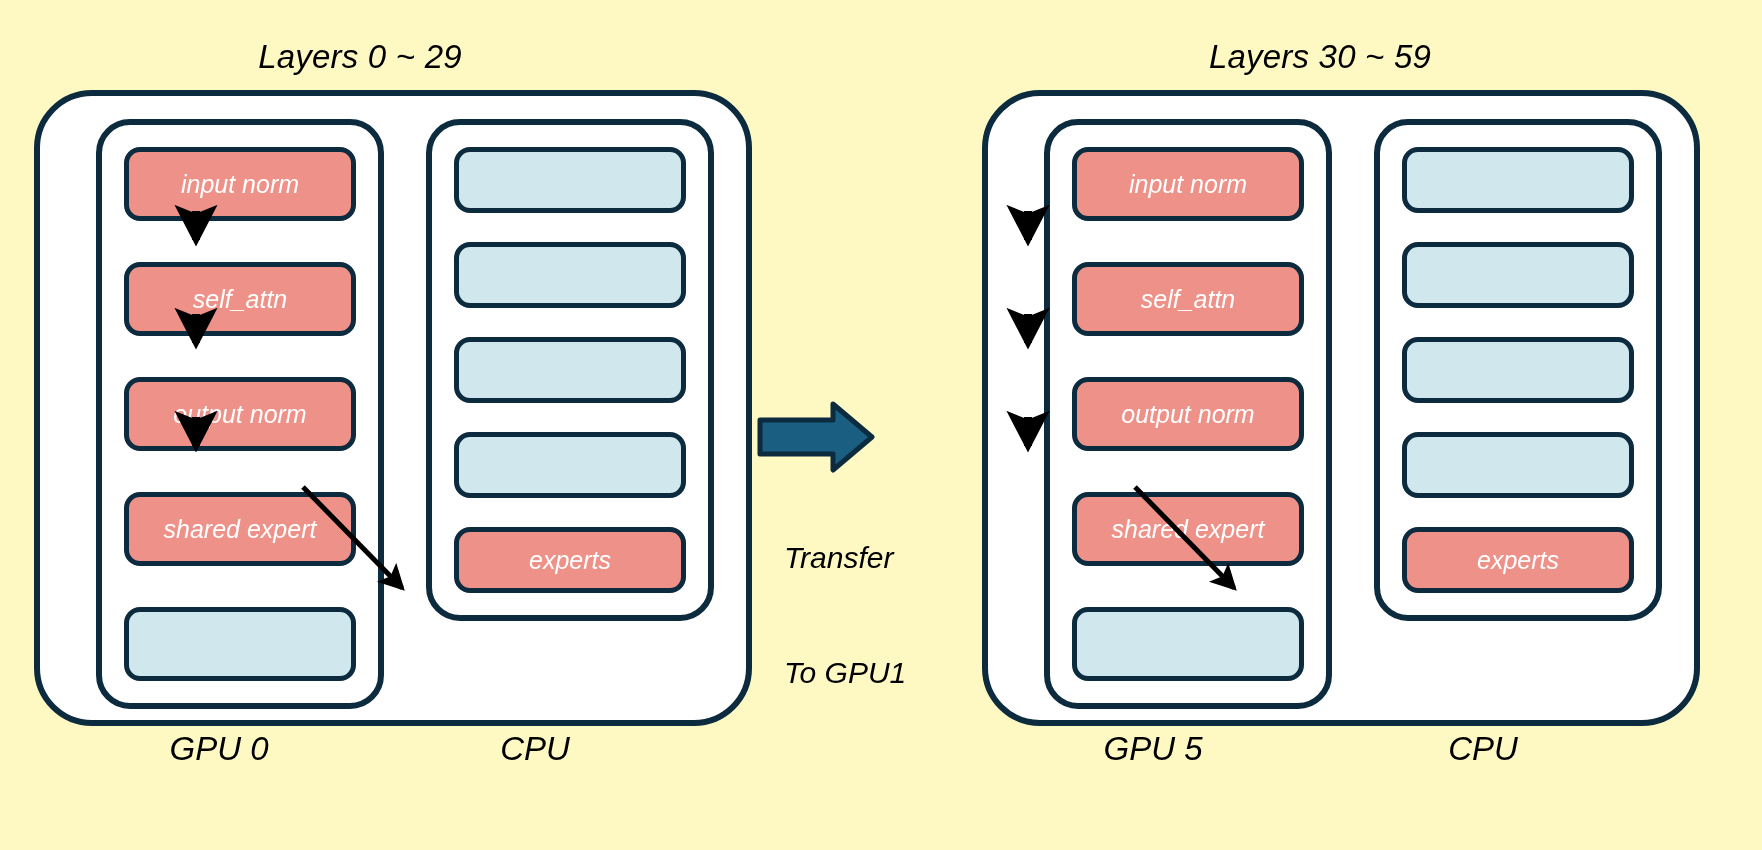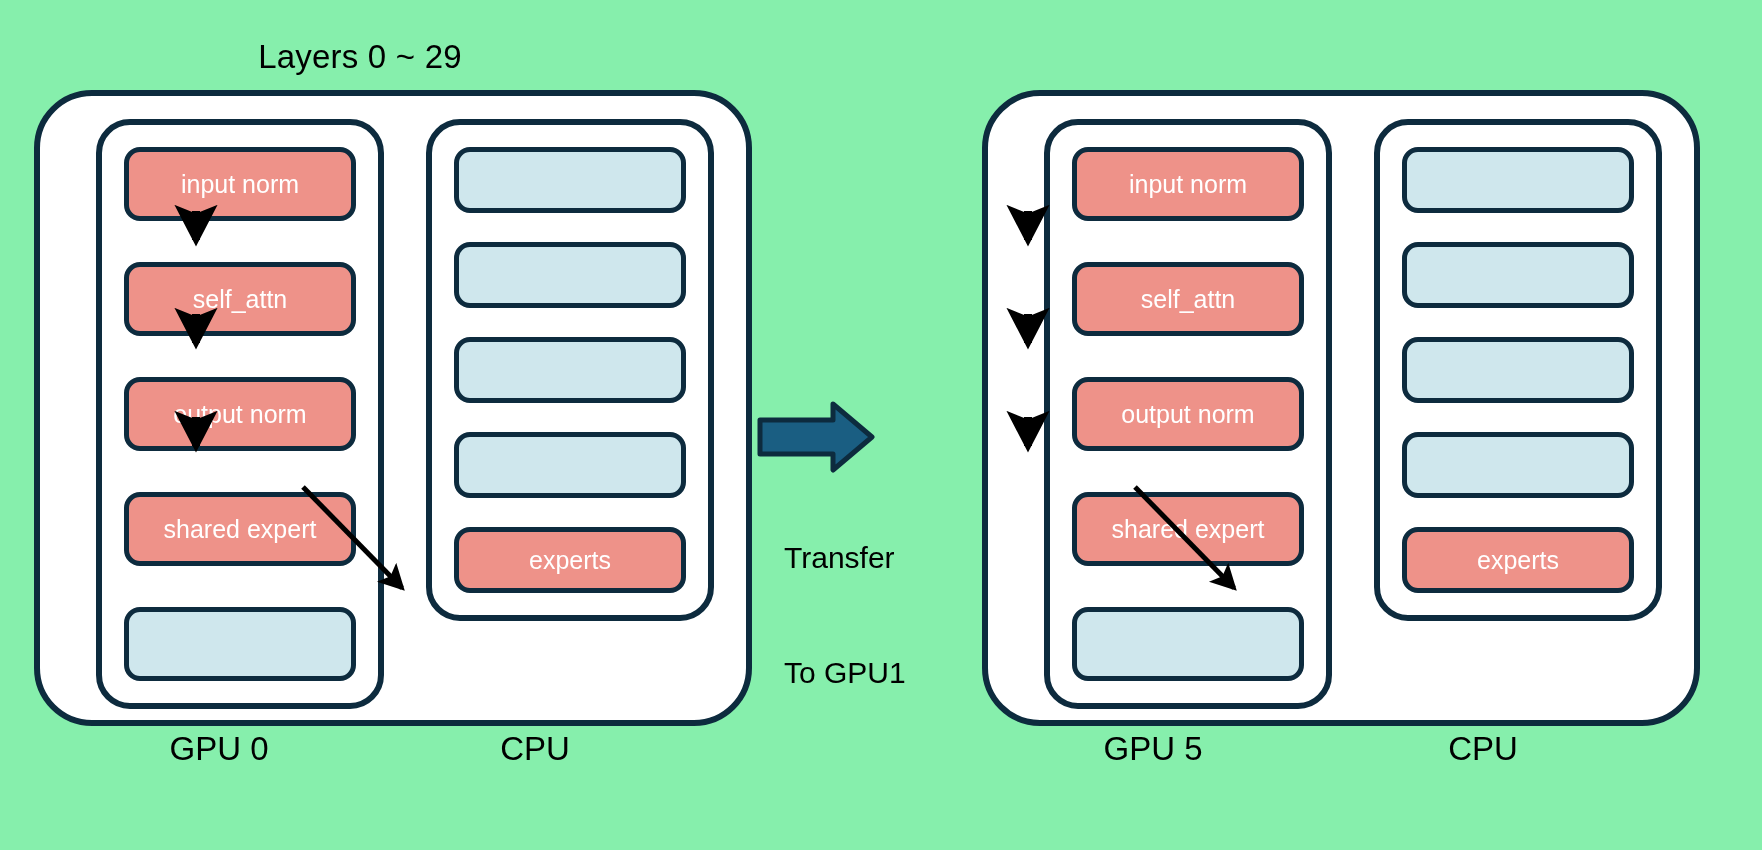--- a/index.html
+++ b/index.html
@@ -7,22 +7,23 @@
     padding: 0;
     background: #ffffff;
   }
   body {
     font-family: "Liberation Sans", sans-serif;
   }
   #canvas {
     position: relative;
     width: 1762px;
     height: 850px;
-    background: #86efac;
+    background: #fef9c3;
     overflow: hidden;
+    font-style: italic;
   }
 
   
   .panel-title {
     position: absolute;
     font-size: 33px;
     color: #000000;
     white-space: nowrap;
     text-align: center;
     letter-spacing: 0.2px;
@@ -105,20 +106,21 @@
     white-space: pre;
   }
   #transfer-label { left: 784px; top: 462px; }
 </style>
 </head>
 <body>
 
 <div id="canvas">
 
   <div class="panel-title" id="title-left">Layers 0 ~ 29</div>
+  <div class="panel-title" id="title-right">Layers 30 ~ 59</div>
 
   <div class="node-outer" id="node-left">
 
     <div class="column-box col-left-gpu">
       <div class="unit salmon">
         <span>input norm</span>
       </div>
       <div class="unit salmon">
         <span>self_attn</span>
       </div>

